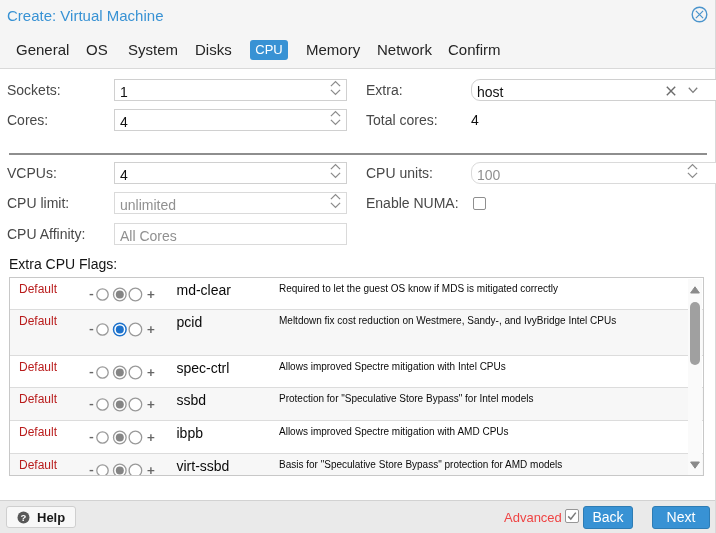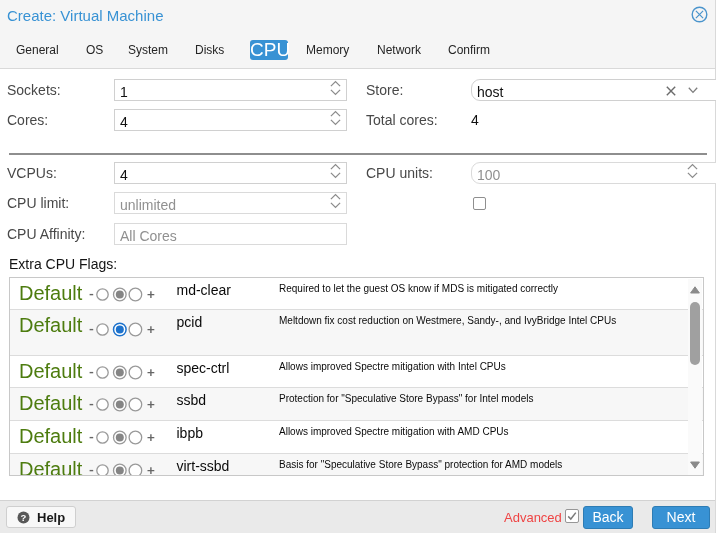--- a/index.html
+++ b/index.html
@@ -1,32 +1,32 @@
 <!DOCTYPE html>
 <html><head><meta charset="utf-8"><style>
 html,body{margin:0;padding:0;}
 body{width:716px;height:533px;overflow:hidden;font-family:"Liberation Sans",sans-serif;background:#fff;}
 #win{position:relative;width:716px;height:533px;box-sizing:border-box;background:#fff;border-right:1px solid #d9d9d9;}
 .abs{position:absolute;}
 .ic{z-index:5;}
 #head{left:0;top:0;right:0;height:69px;background:#f5f5f5;border-bottom:1px solid #d9d9d9;box-sizing:border-box;}
 #title{left:7px;top:6.5px;font-size:15px;color:#3892d4;}
-.tab{top:40px;height:20px;line-height:20px;font-size:12px;color:#252525;}
-#tabcpu{left:250px;top:40px;width:38px;height:20px;line-height:20px;background:#3892d4;color:#fff;text-align:center;border-radius:3px;font-size:19px;}
+.tab{top:40px;height:20px;line-height:20px;font-size:15px;color:#252525;}
+#tabcpu{left:250px;top:40px;width:38px;height:20px;line-height:20px;background:#3892d4;color:#fff;text-align:center;border-radius:3px;font-size:13px;}
 .lab{font-size:14px;color:#484848;height:22px;line-height:22px;}
 .inp{box-sizing:border-box;width:233px;height:22px;border:1px solid #d0d0d0;background:#fff;font-size:14px;line-height:20px;color:#101010;padding-left:5px;padding-top:2px;}
 .inpr{width:270px;border-radius:9px;}
 .dis{color:#909090;border-color:#dadada;}
 #sep1{left:9px;top:153px;width:698px;height:1.5px;background:#8e8e8e;}
 #eflags{left:9px;top:256.5px;font-size:14px;line-height:15px;color:#141414;}
 #grid{left:9px;top:277px;width:695px;height:199px;box-sizing:border-box;border:1px solid #c8c8c8;background:#fff;overflow:hidden;}
 .grow{position:absolute;left:0;width:693px;}
 .gsep{border-bottom:1px solid #dcdcdc;box-sizing:border-box;}
 .geven{background:#f7f7f7;}
-.gdef{position:absolute;left:9px;font-size:20px;color:#4d7c0f;}
+.gdef{position:absolute;left:9px;font-size:12px;color:#b91c1c;}
 .gflag{position:absolute;left:166.5px;font-size:14px;color:#0a0a0a;}
 .gdesc{position:absolute;left:269px;font-size:10px;line-height:15px;color:#0a0a0a;width:400px;}
 .gsl{position:absolute;left:79px;}
 #sbar{position:absolute;right:1px;top:1px;width:14px;height:197px;background:#fafafa;}
 #thumb{position:absolute;left:2px;top:23px;width:10px;height:63px;background:#a0a0a0;border-radius:5px;}
 #foot{left:0;bottom:0;right:0;height:33px;background:#eaeaea;border-top:1px solid #d2d2d2;box-sizing:border-box;}
 #helpbtn{left:6px;top:506px;width:70px;height:22px;box-sizing:border-box;border:1px solid #cfcfcf;border-radius:3px;background:#f8f8f8;}
 #advtxt{left:504px;top:510px;font-size:13px;color:#ef4444;}
 #advchk{left:565px;top:509px;width:14px;height:14px;box-sizing:border-box;border:1px solid #979797;border-radius:2px;background:#fff;}
 .btn{top:506px;height:23px;box-sizing:border-box;background:#3892d4;border:1px solid #2e7cb4;border-radius:3px;color:#fff;font-size:14px;text-align:center;line-height:21px;}
@@ -66,35 +66,36 @@
       <path d="M0.9 6.1 L5.5 1.6 L10.1 6.1 M0.9 9.9 L5.5 14.4 L10.1 9.9" fill="none" stroke="#8c8c8c" stroke-width="1.3"></path>
     </svg>
   <svg class="abs ic" style="left:666px;top:86px" width="10" height="10" viewBox="0 0 10 10">
       <path d="M0.8 0.8 L9.2 9.2 M9.2 0.8 L0.8 9.2" fill="none" stroke="#6b6b6b" stroke-width="1.4"></path>
     </svg>
   <svg class="abs ic" style="left:688px;top:87px" width="10" height="7" viewBox="0 0 10 7">
       <path d="M0.8 0.8 L5 5.4 L9.2 0.8" fill="none" stroke="#7d7d7d" stroke-width="1.3"></path>
     </svg>
   <div class="abs lab" style="left:7px;top:109px">Cores:</div>
   <div class="abs inp" style="left:114px;top:109px">4</div>
-  <div class="abs lab" style="left:366px;top:79px">Store:</div>
+  <div class="abs lab" style="left:366px;top:79px">Extra:</div>
   <div class="abs inp inpr" style="left:471px;top:79px">host</div>
   <div class="abs lab" style="left:366px;top:109px">Total cores:</div>
   <div class="abs" style="left:471px;top:109px;font-size:14px;color:#101010;height:22px;line-height:22px">4</div>
 
   <div class="abs" id="sep1"></div>
 
   <div class="abs lab" style="left:7px;top:162px">VCPUs:</div>
   <div class="abs inp" style="left:114px;top:162px">4</div>
   <div class="abs lab" style="left:7px;top:192px">CPU limit:</div>
   <div class="abs inp dis" style="left:114px;top:192px">unlimited</div>
   <div class="abs lab" style="left:7px;top:223px">CPU Affinity:</div>
   <div class="abs inp dis" style="left:114px;top:223px">All Cores</div>
   <div class="abs lab" style="left:366px;top:162px">CPU units:</div>
   <div class="abs inp dis inpr" style="left:471px;top:162px">100</div>
+  <div class="abs lab" style="left:366px;top:192px">Enable NUMA:</div>
   <div class="abs" style="left:473px;top:197px;width:13px;height:13px;box-sizing:border-box;border:1px solid #8f8f8f;border-radius:2px;background:#fff"></div>
 
   <div class="abs" id="eflags">Extra CPU Flags:</div>
   <div class="abs" id="grid">
     <div class="grow gsep" style="top:0;height:32px">
       <span class="gdef" style="top:3.5px">Default</span>
       <svg class="gsl" style="top:7px" width="68" height="19" viewBox="0 0 68 19">
           <path d="M0.6 9.6 L4.2 9.6" stroke="#666" stroke-width="1.4" fill="none"></path>
           <circle cx="13.5" cy="9.5" r="5.7" fill="#fff" stroke="#999" stroke-width="1.3"></circle>
           <circle cx="30.8" cy="9.5" r="6.3" fill="#fff" stroke="#999" stroke-width="1.3"></circle>

